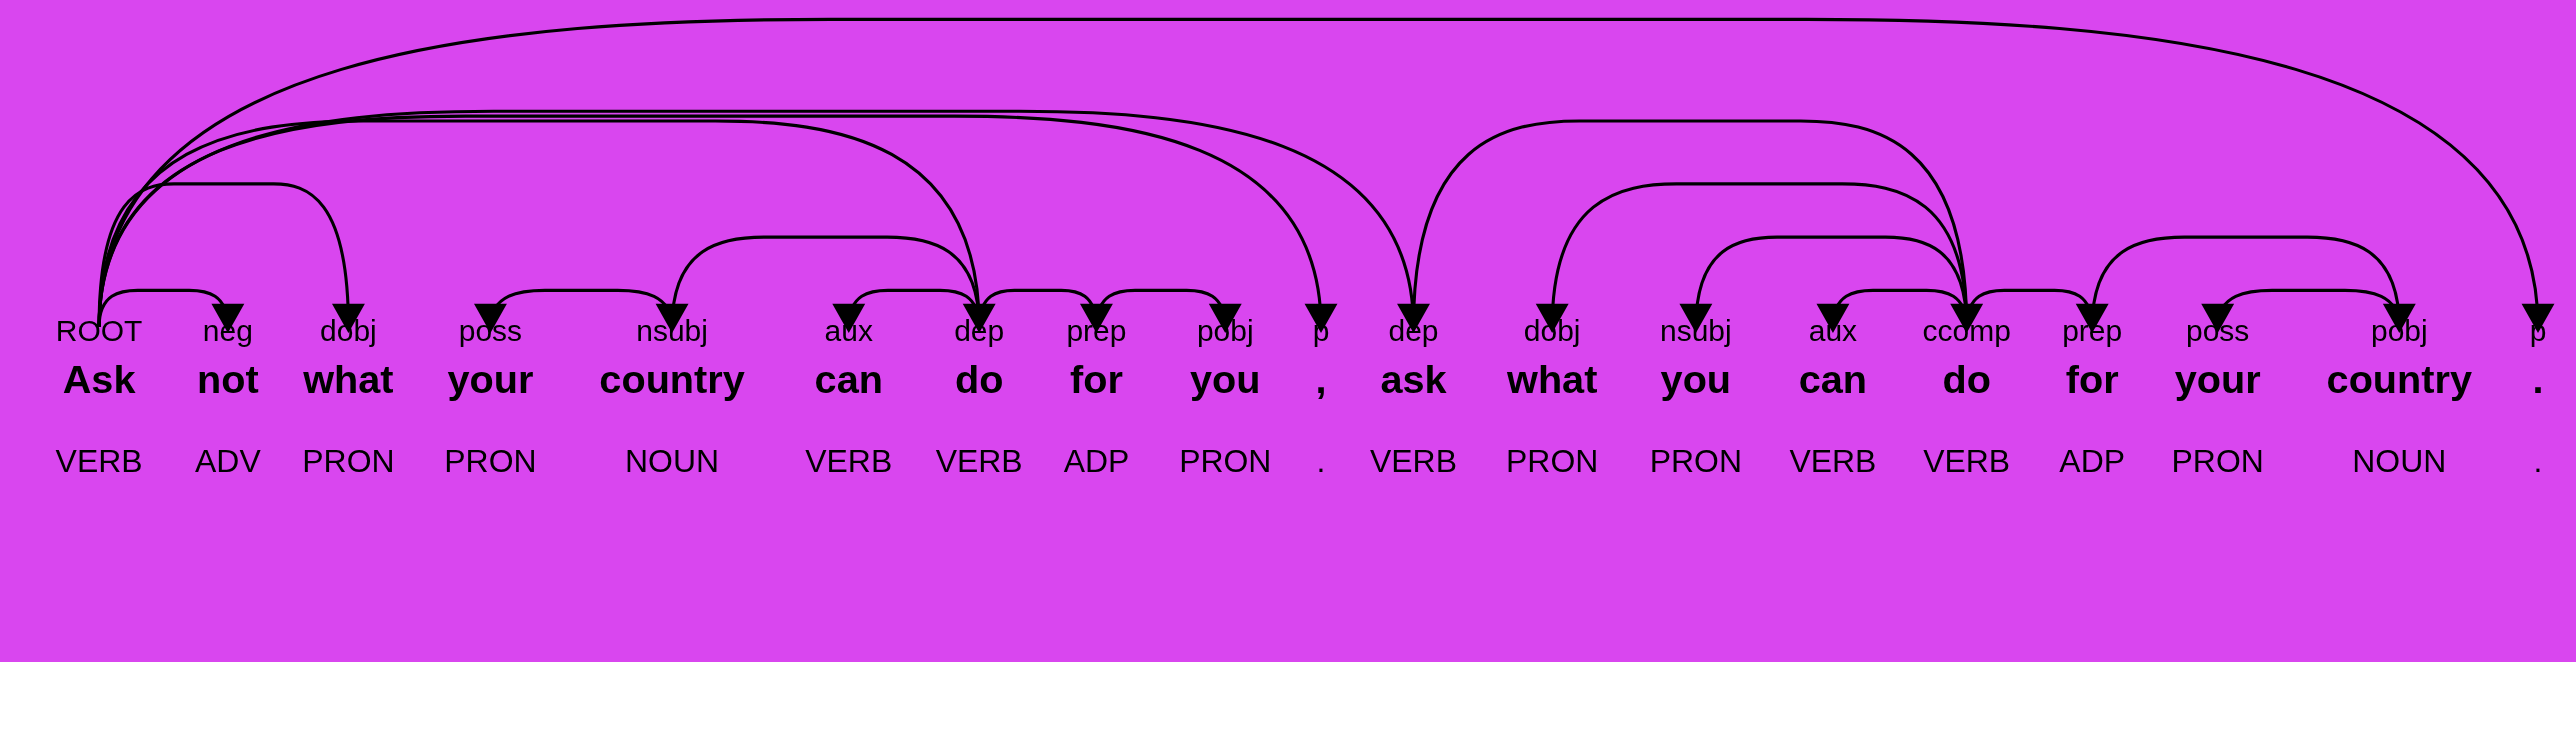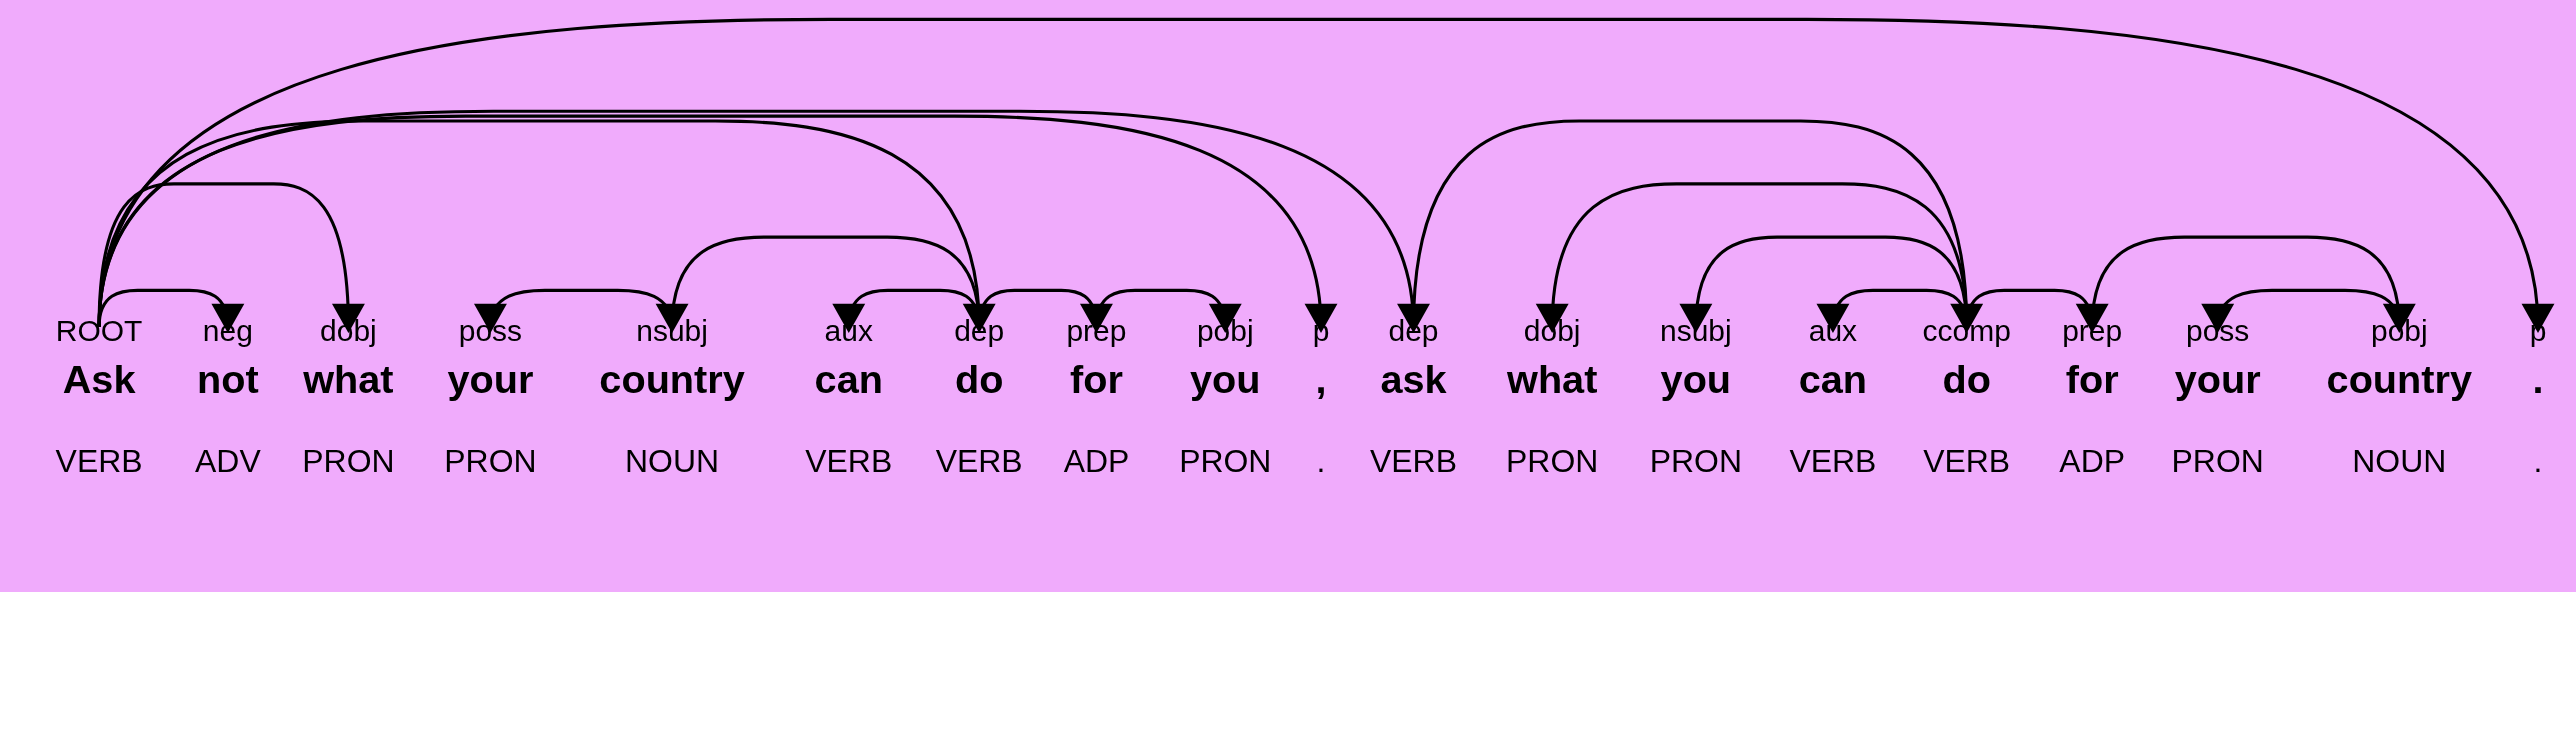--- a/index.html
+++ b/index.html
@@ -7,22 +7,22 @@
     padding: 0;
     background: #ffffff;
   }
   body {
     font-family: "Liberation Sans", sans-serif;
     -webkit-font-smoothing: antialiased;
   }
   #viz-root {
     position: relative;
     width: 2576px;
-    height: 592px;
-    background: #f0abfc;
+    height: 662px;
+    background: #d946ef;
     overflow: hidden;
   }
   svg#dep-svg {
     position: absolute;
     left: 0;
     top: 0;
     width: 2576px;
     height: 750px;
     display: block;
   }

